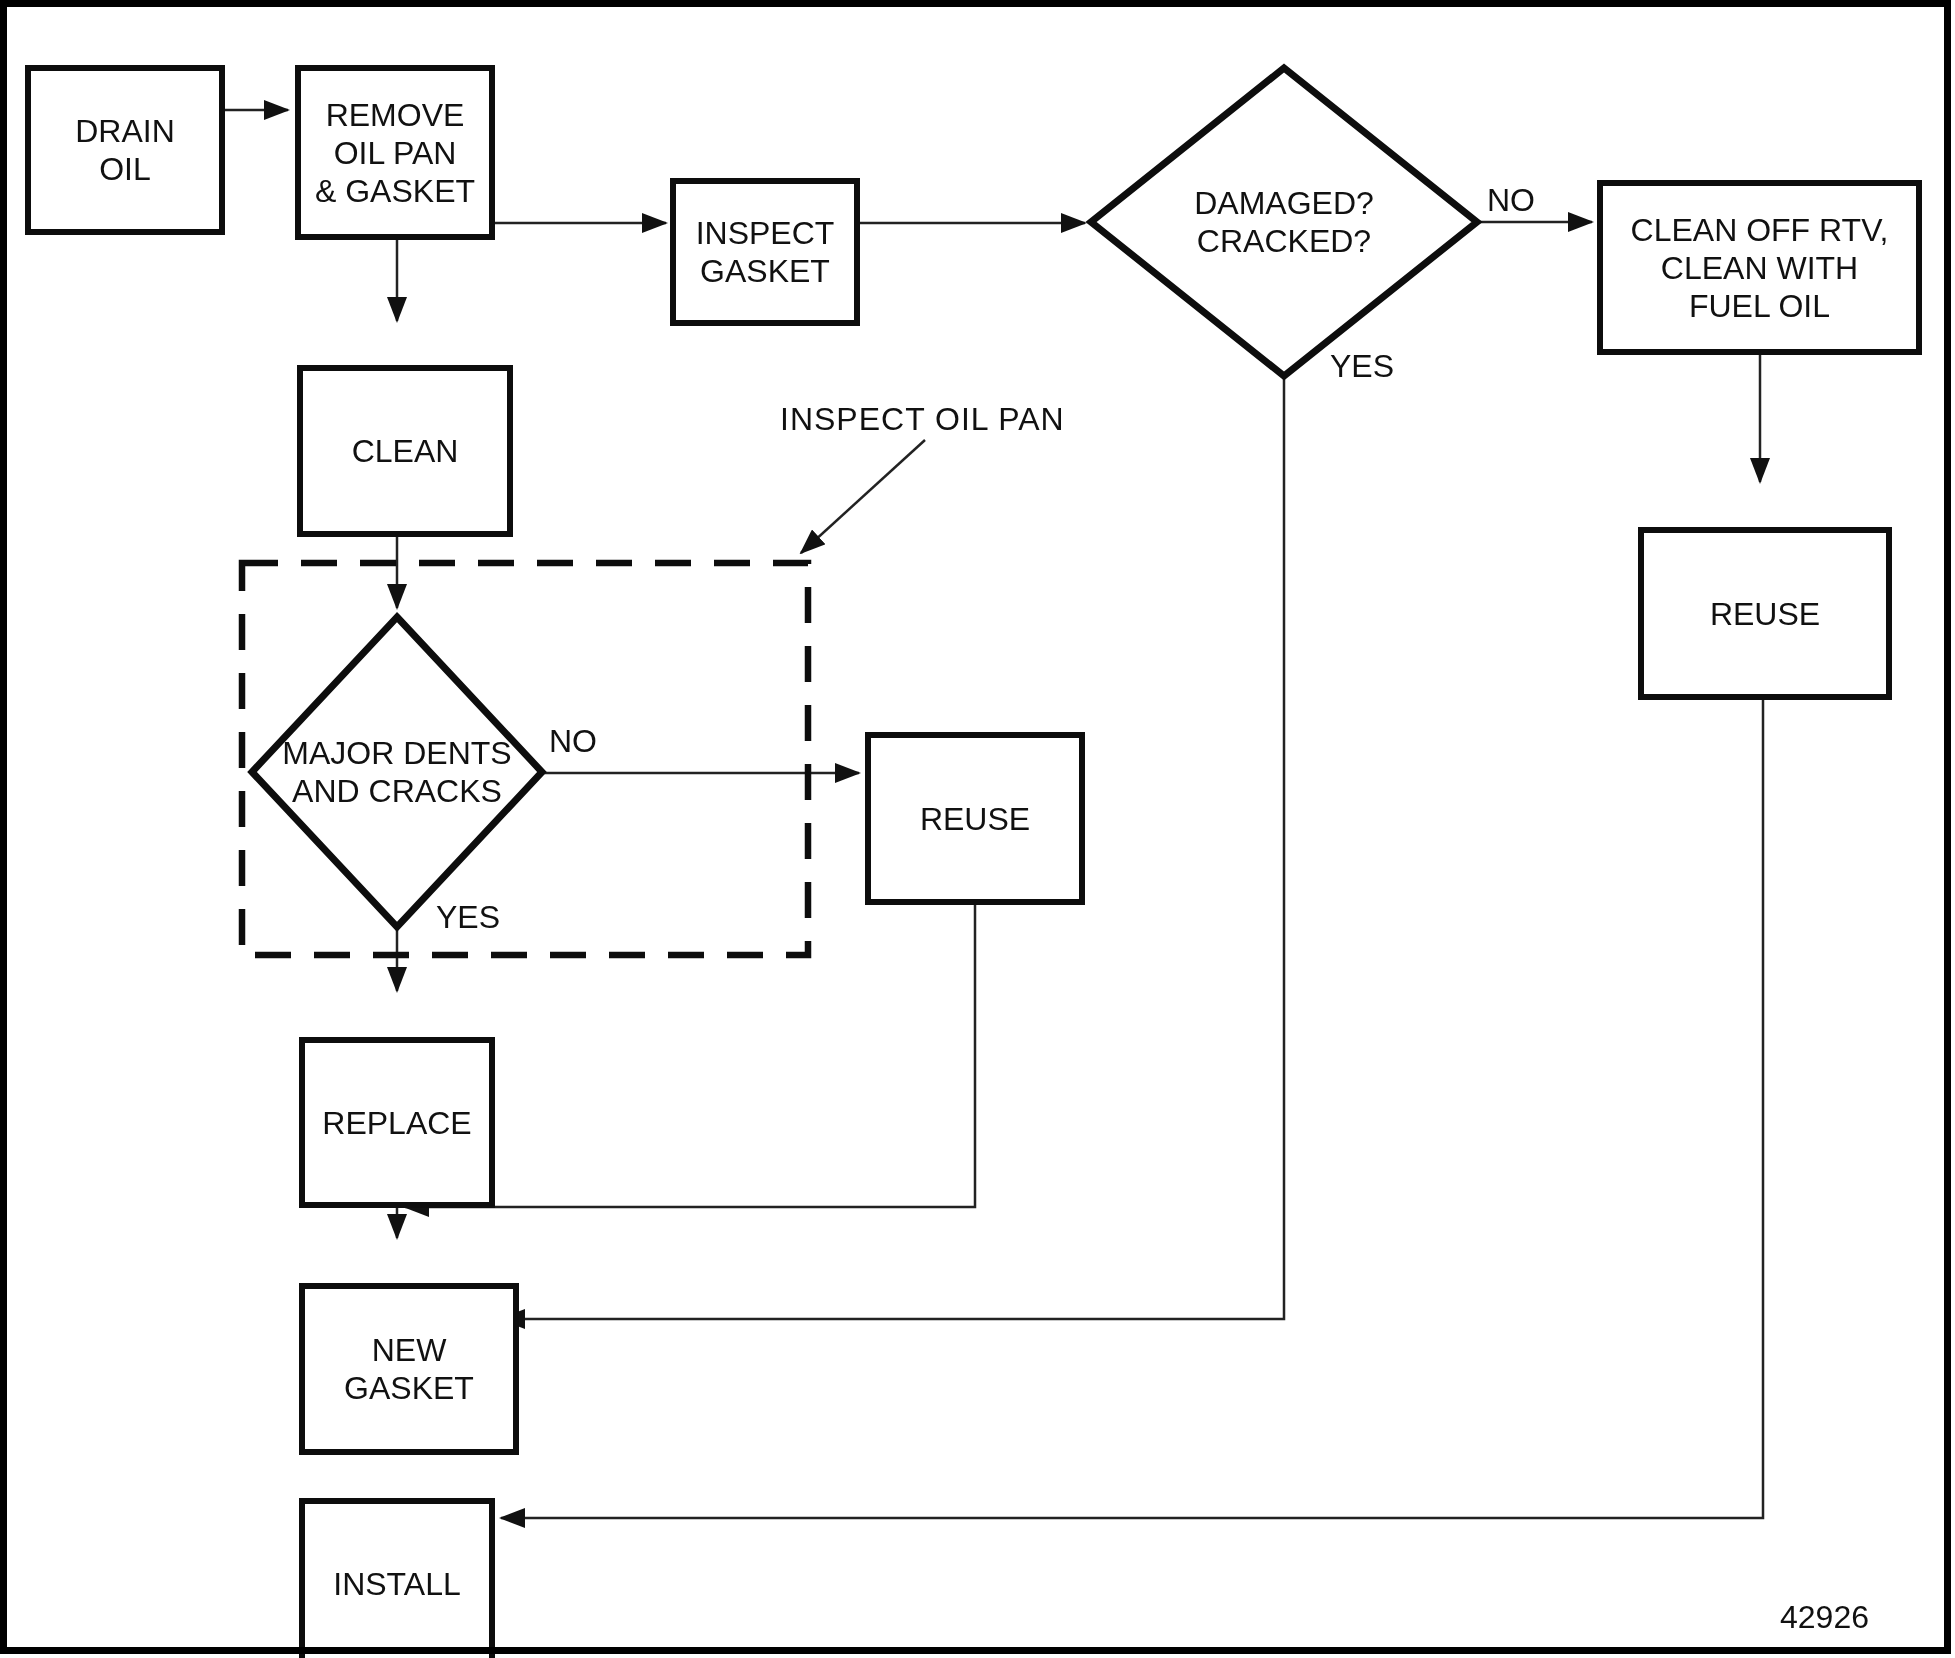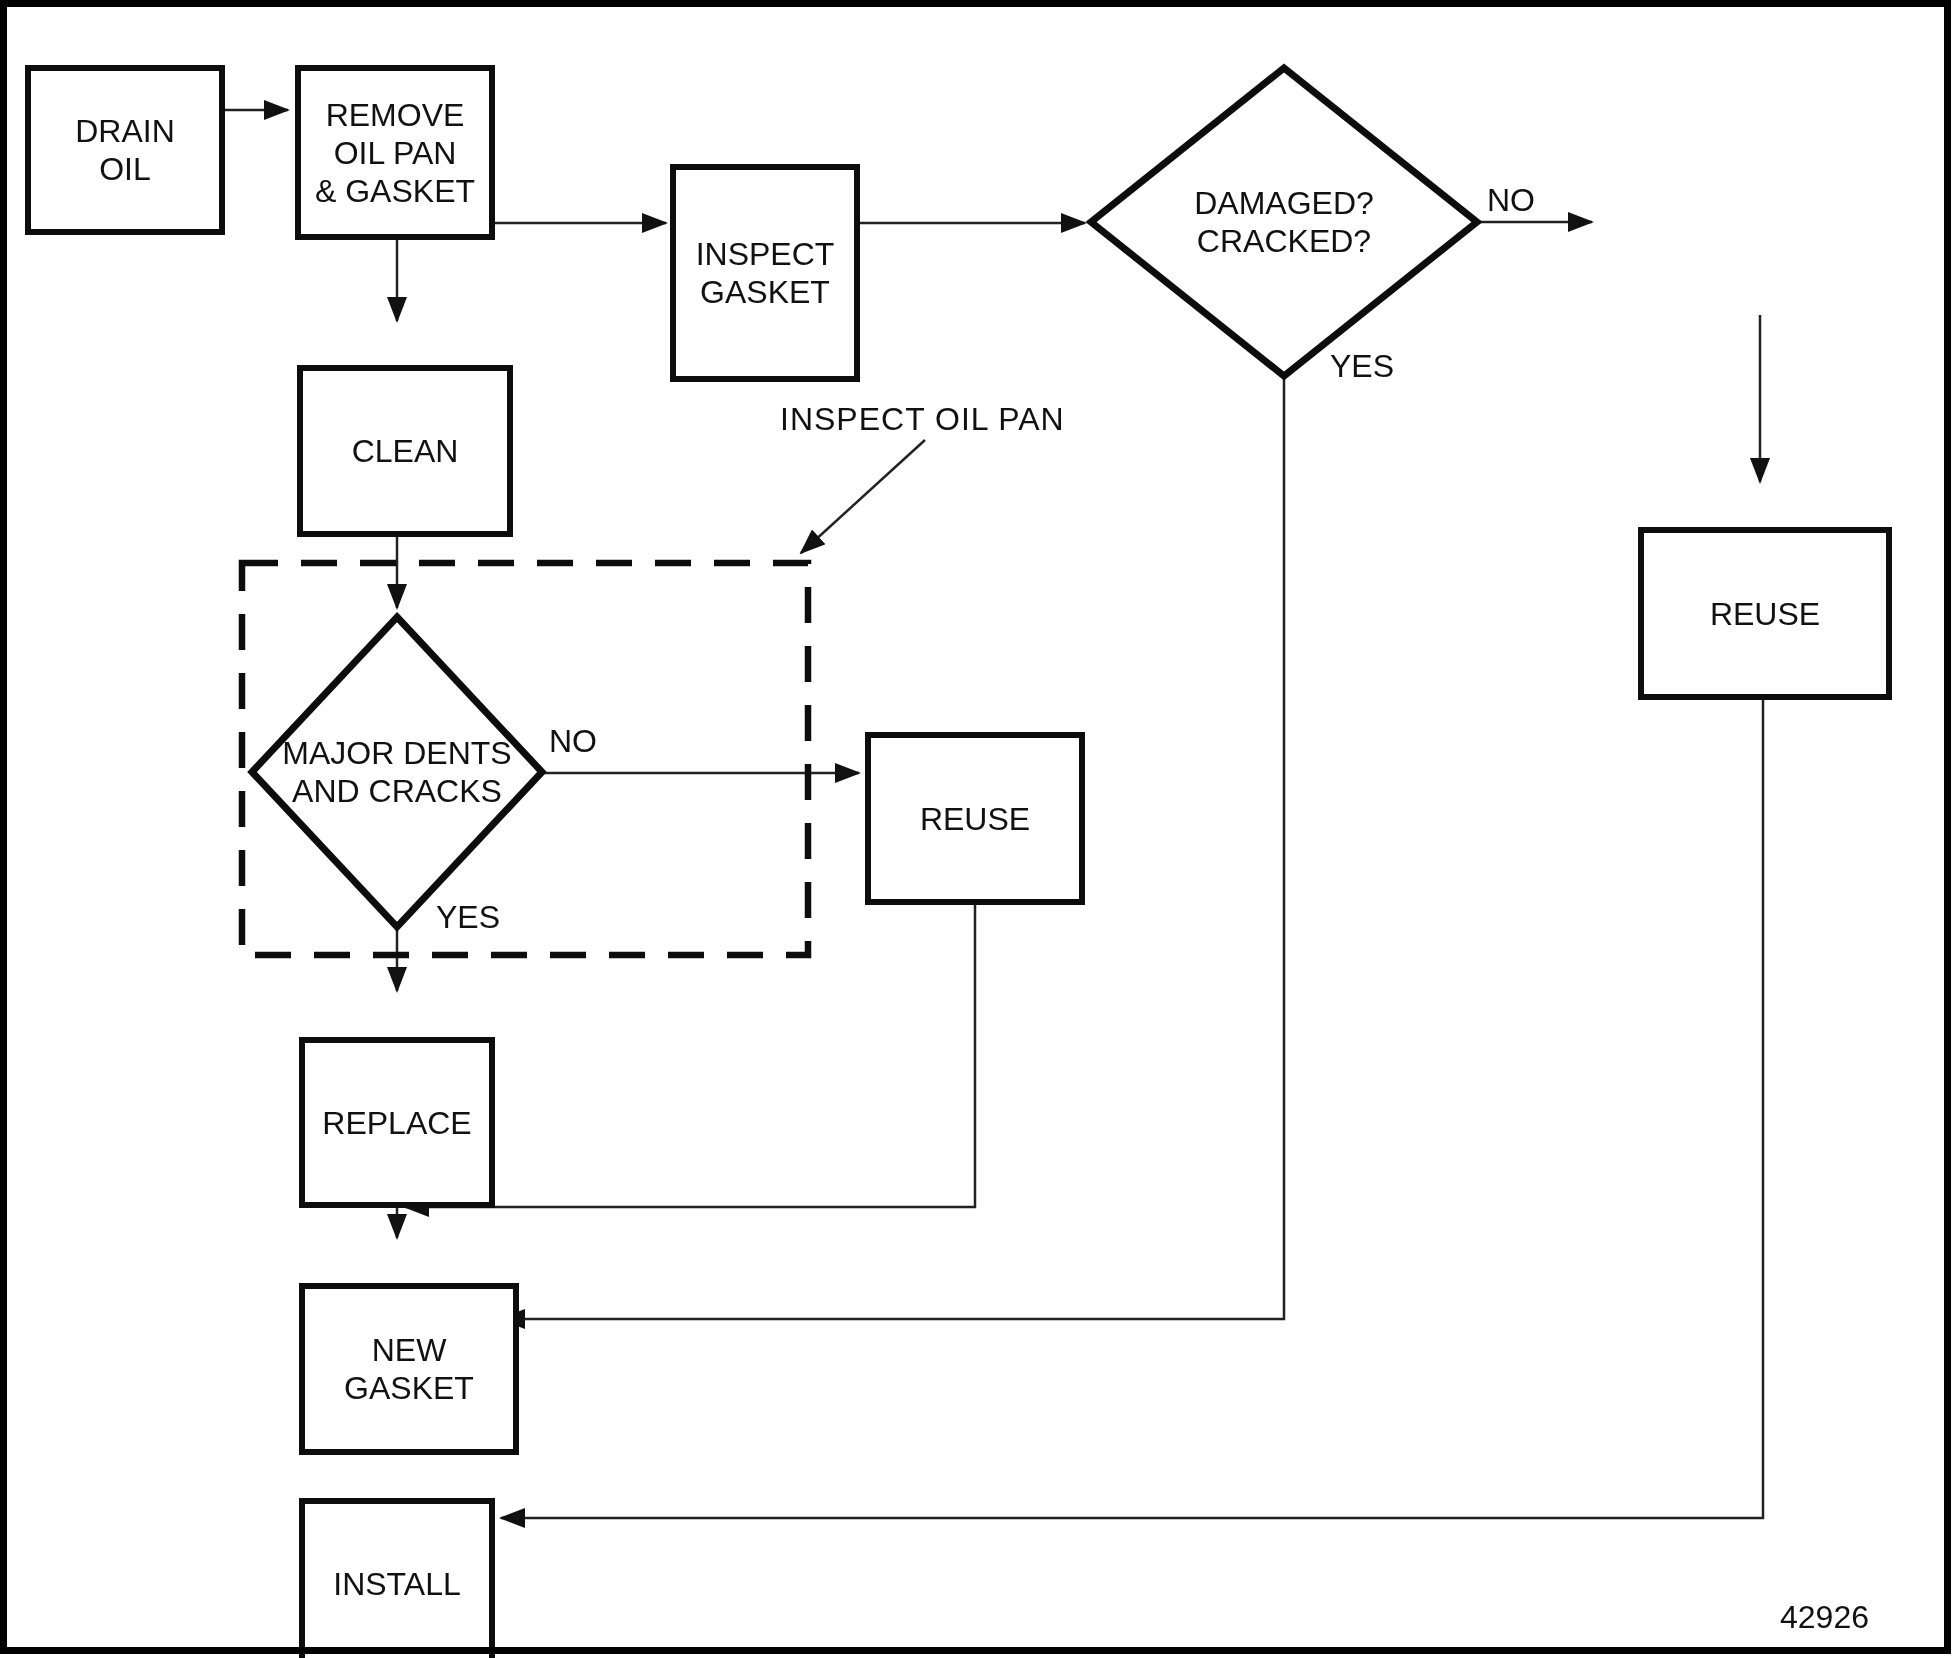--- a/index.html
+++ b/index.html
@@ -72,25 +72,30 @@
     <span>DRAIN
 OIL</span>
   </div>
 
   <div class="node" style="left:295px;top:25px;width:200px;height:175px">
     <span>REMOVE
 OIL PAN
 &amp; GASKET</span>
   </div>
 
-  <div class="node" style="left:670px;top:124px;width:190px;height:218px">
+  <div class="node" style="left:670px;top:138px;width:190px;height:148px">
     <span>INSPECT
 GASKET</span>
   </div>
 
+  <div class="node" style="left:1597px;top:140px;width:325px;height:175px">
+    <span>CLEAN OFF RTV,
+CLEAN WITH
+FUEL OIL</span>
+  </div>
 
   <div class="node" style="left:1638px;top:487px;width:254px;height:173px">
     <span>REUSE</span>
   </div>
 
   <div class="node" style="left:297px;top:325px;width:216px;height:172px">
     <span>CLEAN</span>
   </div>
 
   <div class="node" style="left:865px;top:692px;width:220px;height:173px">

